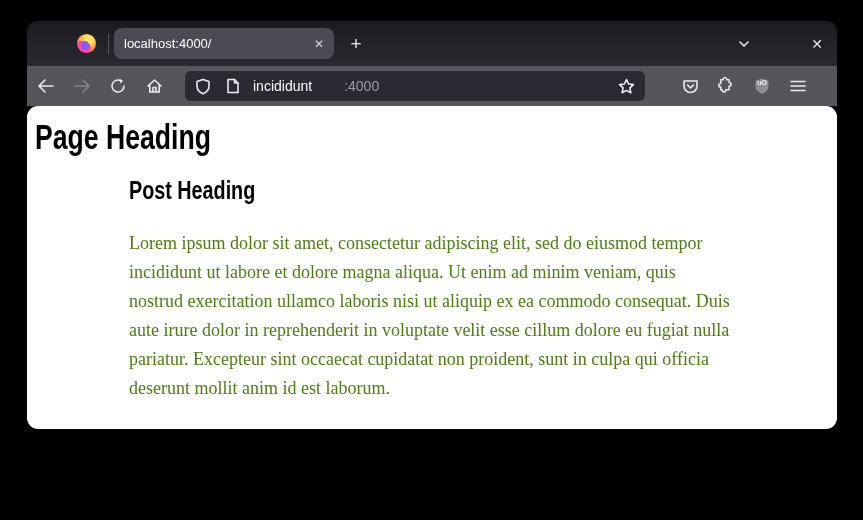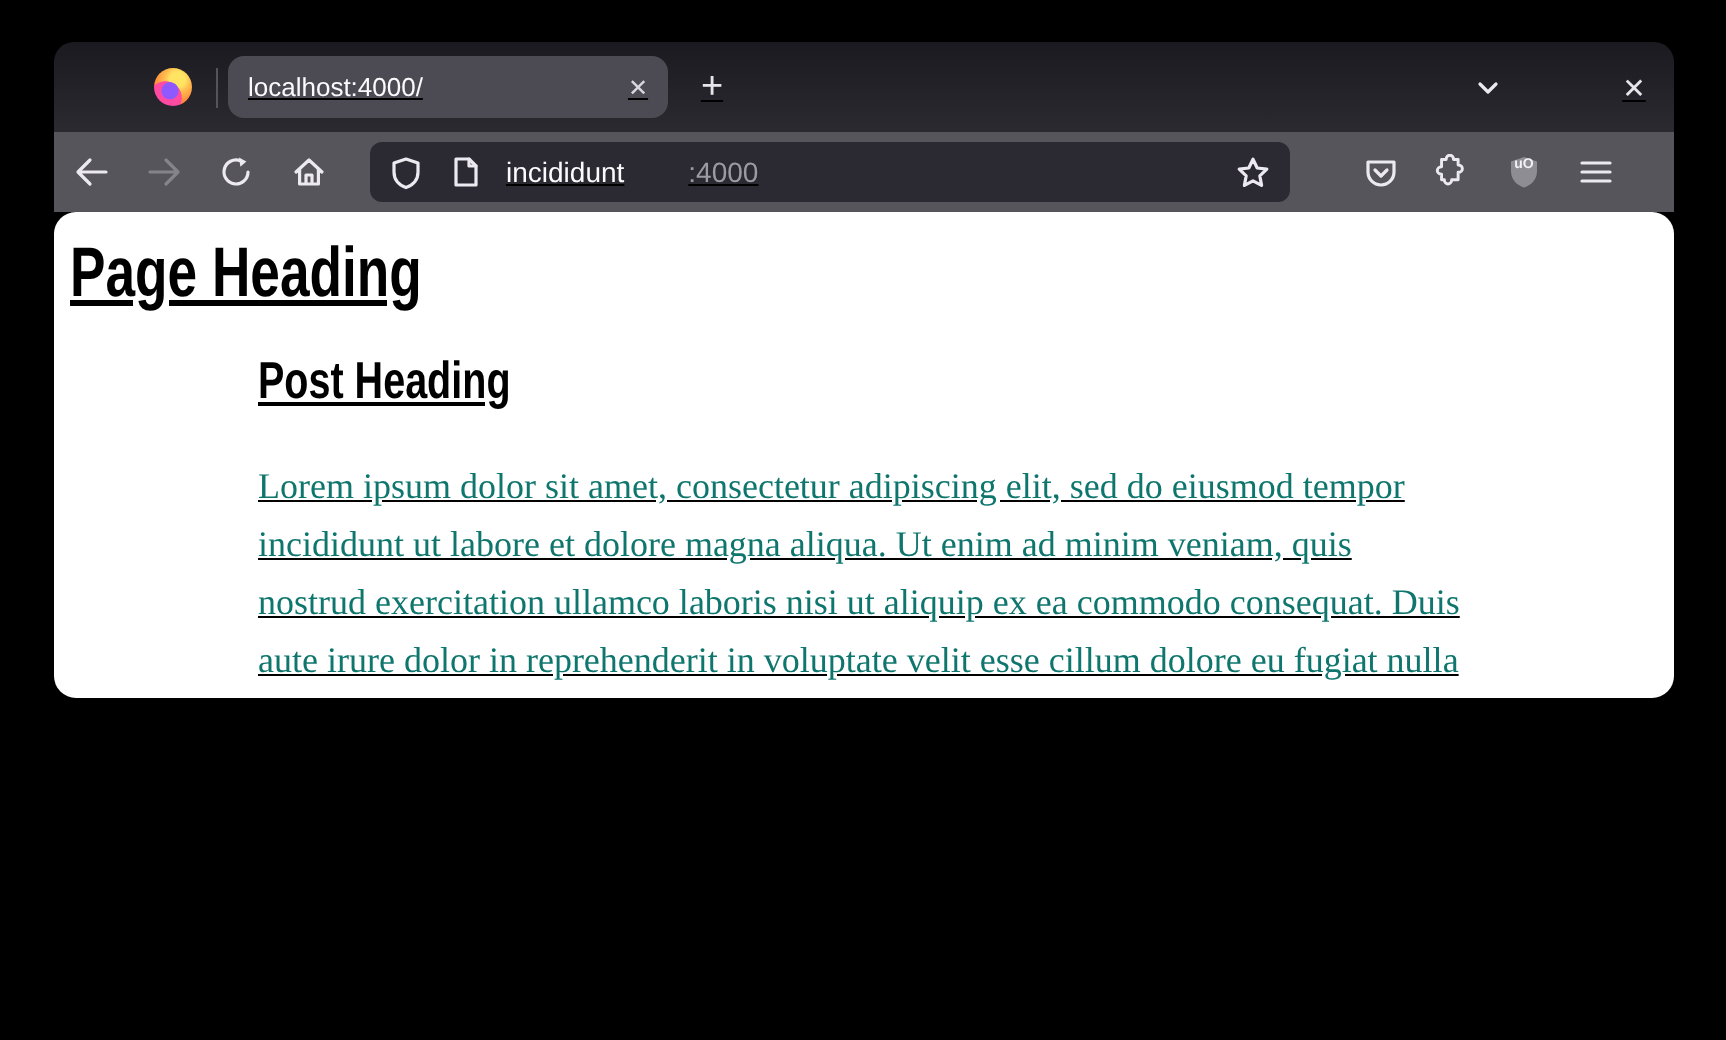--- a/index.html
+++ b/index.html
@@ -1,22 +1,22 @@
 <!DOCTYPE html>
 <html><head>
 <meta charset="utf-8">
 <style>
   * { margin: 0; padding: 0; box-sizing: border-box; }
   html, body { width: 863px; height: 520px; background: #000; overflow: hidden; }
   body { font-family: "Liberation Sans", sans-serif; position: relative; }
 
   .window {
-    position: absolute; left: 27px; top: 21px; width: 810px; height: 328px;
+    position: absolute; left: 27px; top: 21px; width: 810px; height: 408px;
     border-radius: 10px 10px 0 0; overflow: hidden;
-    display: flex; flex-direction: column; text-decoration: underline;
+    display: flex; flex-direction: column;
   }
 
   
   .tabbar {
     height: 45px; flex: 0 0 45px;
     background: linear-gradient(180deg, #1b1a21 0%, #2b2a31 100%);
     display: flex; align-items: center;
   }
   .ffview-btn {
     width: 32px; height: 32px; margin-left: 43px; border-radius: 4px;
@@ -111,21 +111,21 @@
     margin-top: 22px; font-size: 26px; line-height: 28px; font-weight: 700;
     font-family: "Liberation Sans", sans-serif;
     transform: scaleX(0.76); transform-origin: 0 50%; white-space: nowrap;
   }
   .post-date {
     margin-top: 27px; font-family: "Liberation Serif", serif;
     font-size: 18px; line-height: 22px; color: #000;
   }
   .post-body {
     margin-top: 25px; font-family: "Liberation Serif", serif;
-    font-size: 18px; line-height: 29px; color: #0f766e;
+    font-size: 18px; line-height: 29px; color: #4d7c0f;
   }
 </style>
 </head>
 <body>
 
 <div class="window">
 
   <div class="tabbar">
     <div class="ffview-btn">
       <div class="ff-logo"></div>

